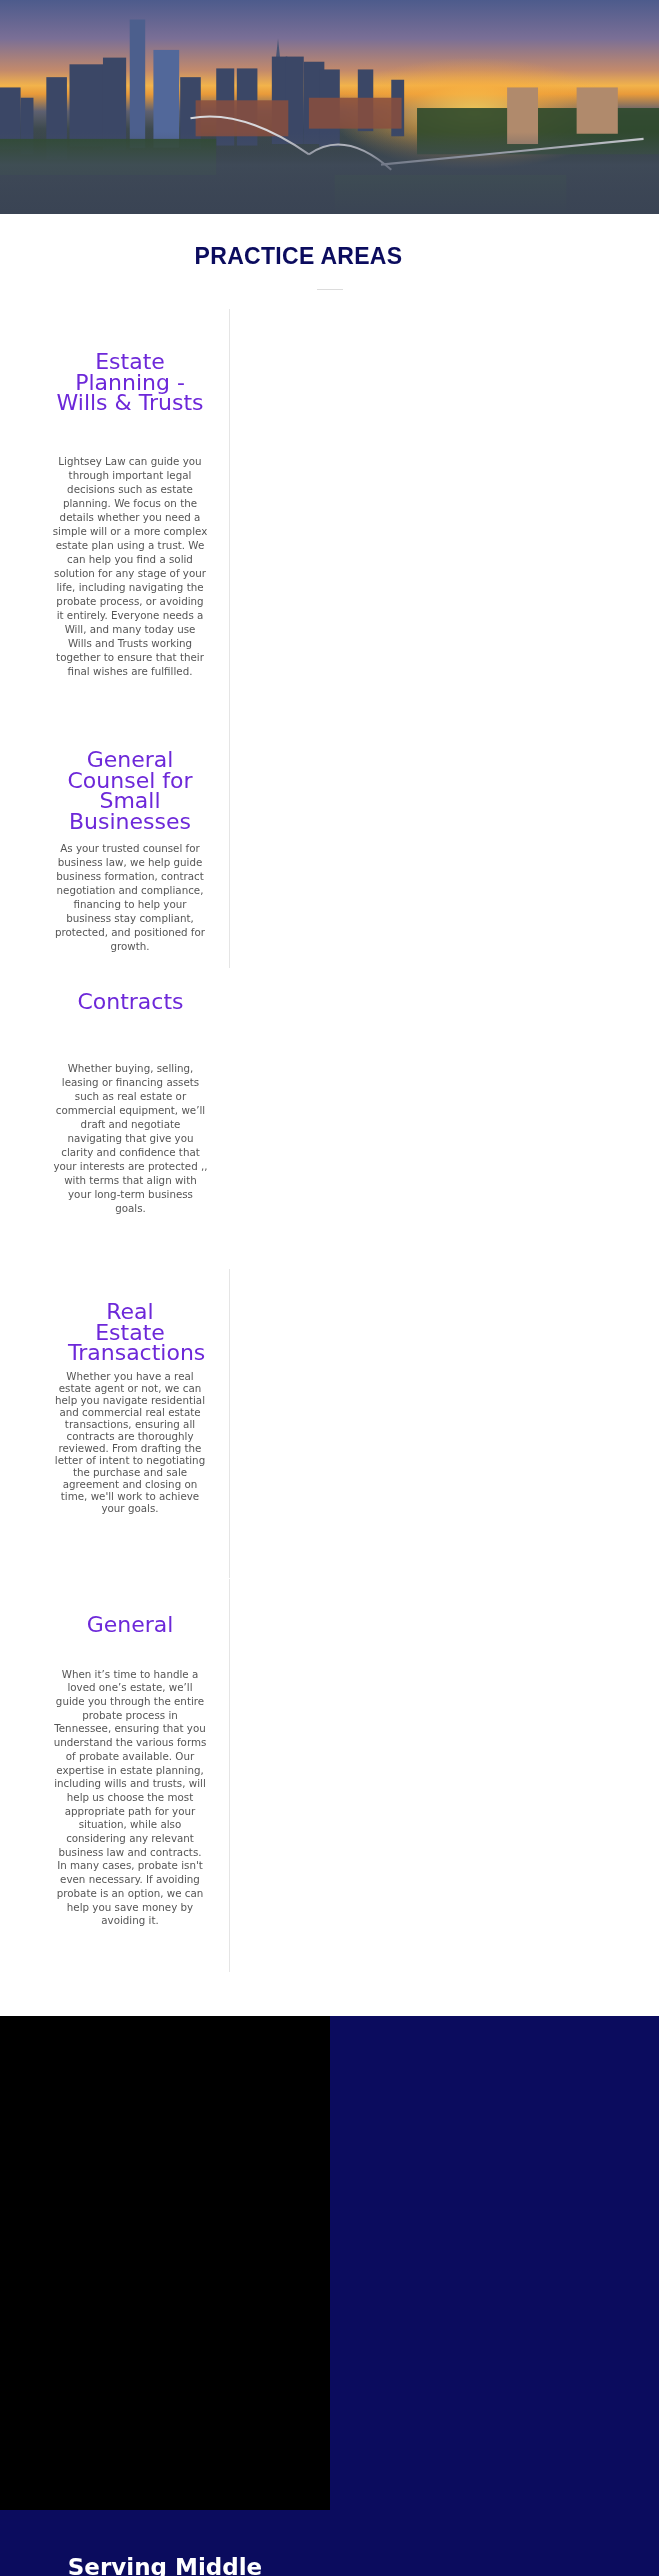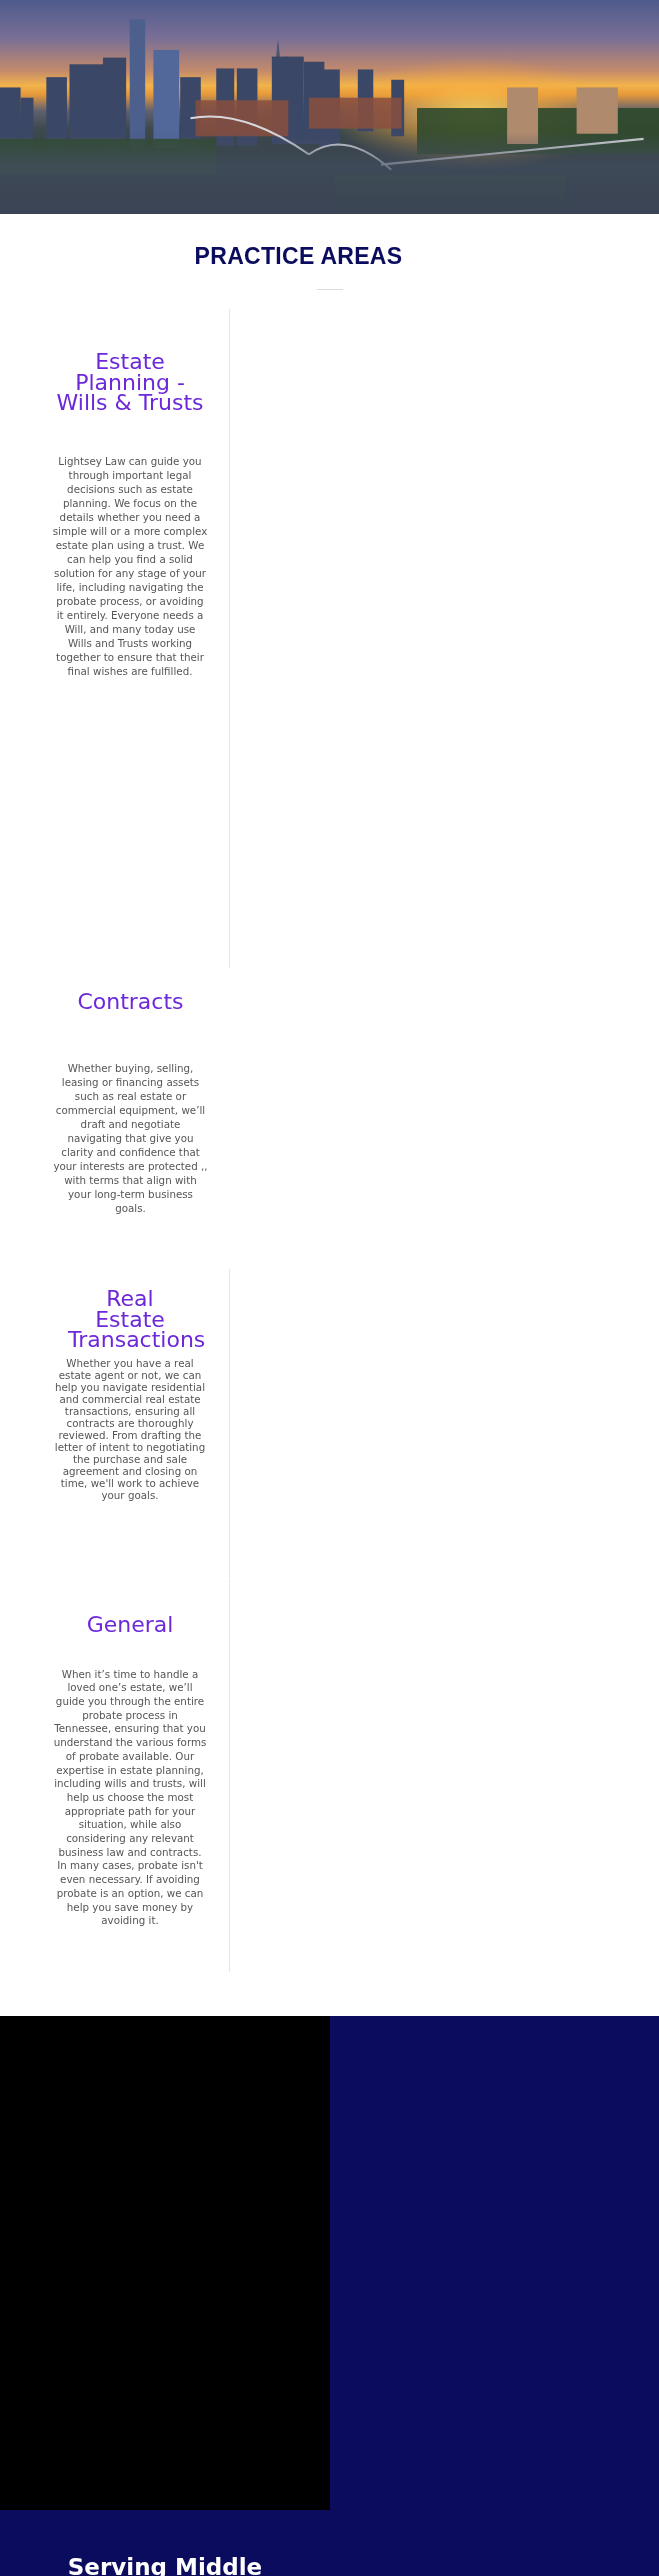--- a/index.html
+++ b/index.html
@@ -96,29 +96,31 @@
 
 <h2 class="section-title">PRACTICE AREAS</h2>
 <div class="title-divider"></div>
 
 <div class="card bordered" style="top:309px; height:350px;">
   <h3 style="margin-top:43px;">Estate Planning - Wills &amp; Trusts</h3>
   <p style="margin-top:40px;">Lightsey Law can guide you through important legal decisions such as estate planning. We focus on the details whether you need a simple will or a more complex estate plan using a trust. We can help you find a solid solution for any stage of your life, including navigating the probate process, or avoiding it entirely. Everyone needs a Will, and many today use Wills and Trusts working together to ensure that their final wishes are fulfilled.</p>
 </div>
 
 <div class="card bordered" style="top:659px; height:309px;">
+  <h3 style="margin-top:91px; width:144px;">General Counsel for Small Businesses</h3>
+  <p style="margin-top:8.2px;">As your trusted counsel for business law, we help guide business formation, contract negotiation and compliance, financing to help your business stay compliant, protected, and positioned for growth.</p>
 </div>
 
 <div class="card" style="top:969px; height:301px;">
   <h3 style="margin-top:23px;">Contracts</h3>
   <p style="margin-top:48px;">Whether buying, selling, leasing or financing assets such as real estate or commercial equipment, we’ll draft and negotiate navigating that give you clarity and confidence that your interests are protected ,, with terms that align with your long-term business goals.</p>
 </div>
 
 <div class="card bordered" style="top:1269px; height:309px;">
-  <h3 style="margin-top:20px; width:124px;">Real Estate Transactions</h3>
+  <h3 style="margin-top:33px; width:124px;">Real Estate Transactions</h3>
   <p style="margin-top:6.2px; line-height:12px;">Whether you have a real estate agent or not, we can help you navigate residential and commercial real estate transactions, ensuring all contracts are thoroughly reviewed. From drafting the letter of intent to negotiating the purchase and sale agreement and closing on time, we'll work to achieve your goals.</p>
 </div>
 
 <div class="card bordered" style="top:1579px; height:393px;">
   <h3 style="margin-top:36px;">General</h3>
   <p style="margin-top:32px; line-height:13.7px;">When it’s time to handle a loved one’s estate, we’ll guide you through the entire probate process in Tennessee, ensuring that you understand the various forms of probate available. Our expertise in estate planning, including wills and trusts, will help us choose the most appropriate path for your situation, while also considering any relevant business law and contracts. In many cases, probate isn't even necessary. If avoiding probate is an option, we can help you save money by avoiding it.</p>
 </div>
 
 <div class="split">
   <div class="video-block"></div>

